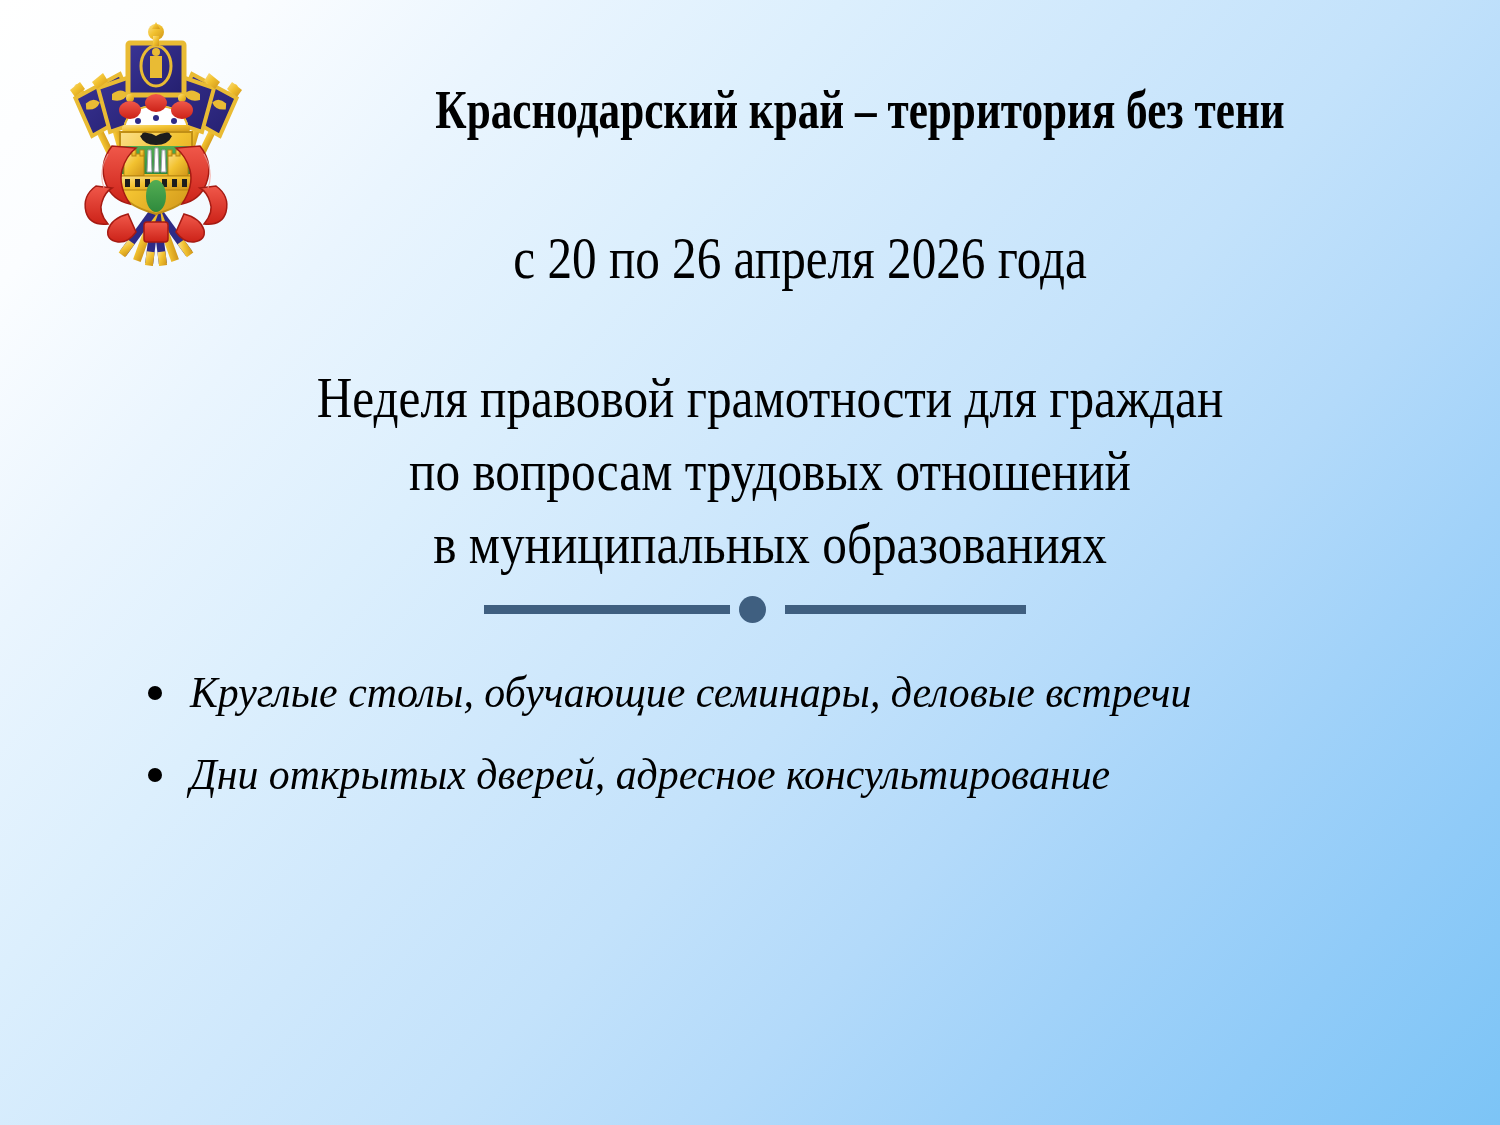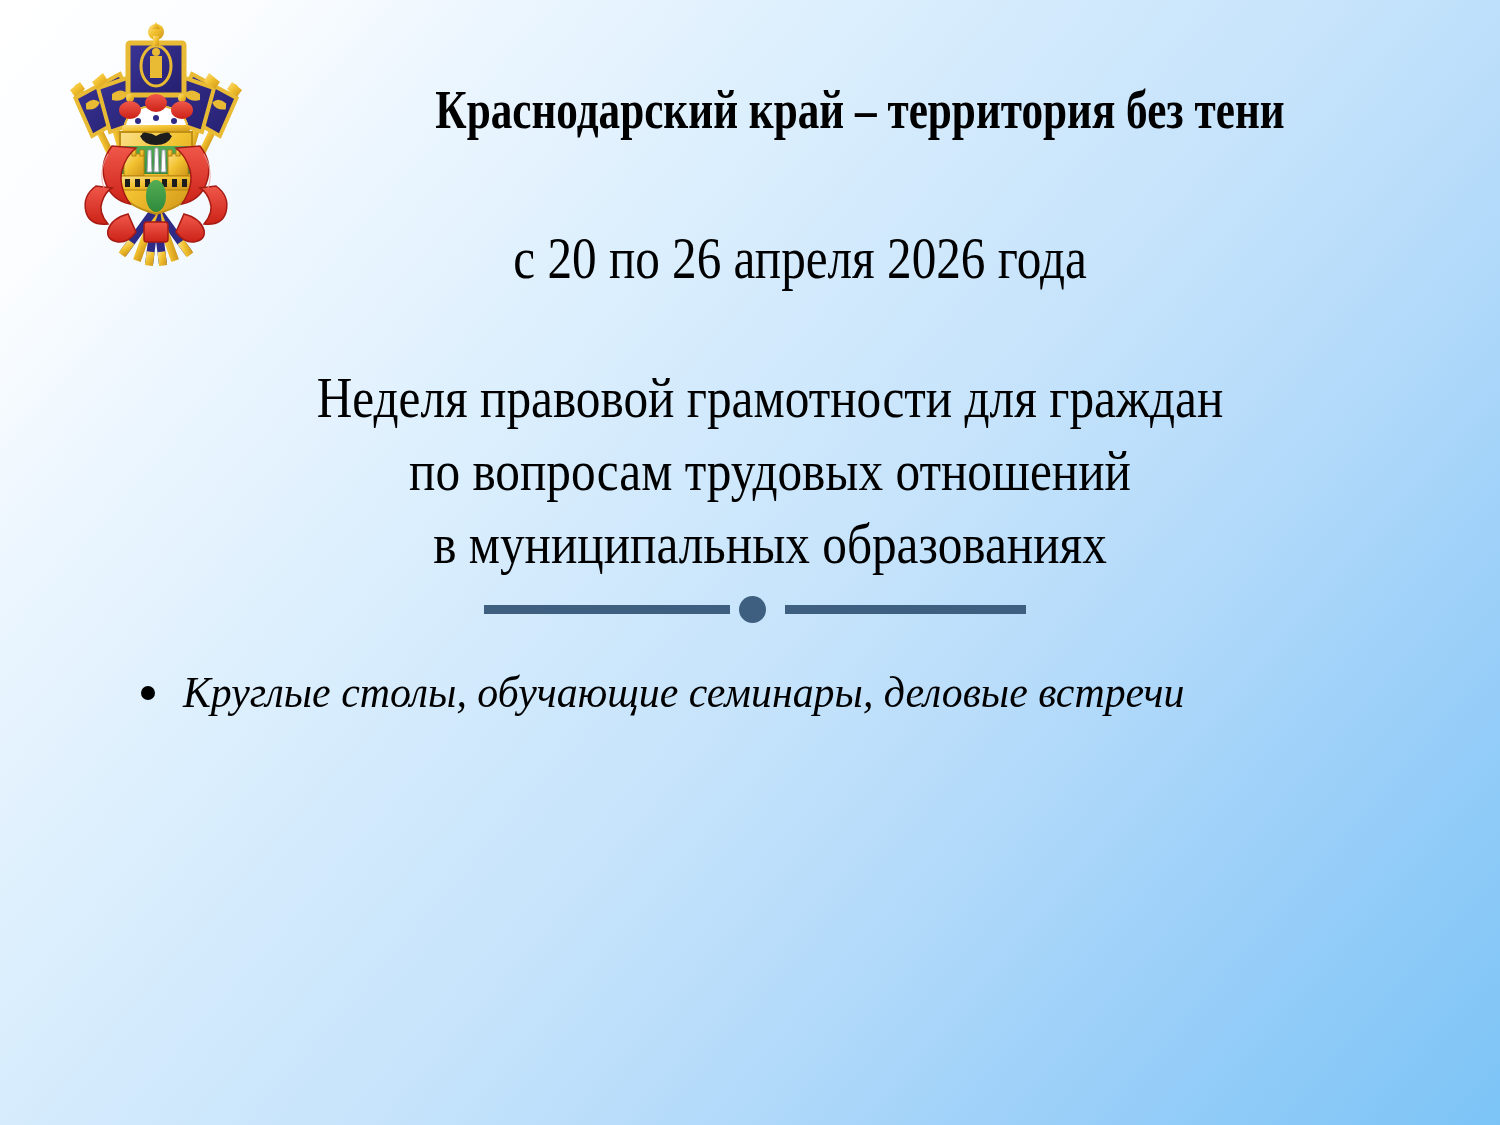--- a/index.html
+++ b/index.html
@@ -111,21 +111,21 @@
     top: 0px;
     width: 27px;
     height: 27px;
     border-radius: 50%;
     background: #3f5f80;
   }
 
   
   .bullets {
     position: absolute;
-    left: 132px;
+    left: 139px;
     top: 652px;
     width: 1320px;
   }
   .bullet-row {
     position: relative;
     height: 82px;
     display: flex;
     align-items: center;
   }
   .bullet-dot {
@@ -324,15 +324,19 @@
     <span class="bar bar-left"></span>
     <span class="dot"></span>
     <span class="bar bar-right"></span>
   </div>
 
   <div class="bullets">
     <div class="bullet-row">
       <span class="bullet-dot"></span>
       <span class="bullet-text">Круглые столы, обучающие семинары, деловые встречи</span>
     </div>
+    <div class="bullet-row">
+      <span class="bullet-dot"></span>
+      <span class="bullet-text">Дни открытых дверей, адресное консультирование</span>
+    </div>
   </div>
 
 </div>
 
 </body></html>

